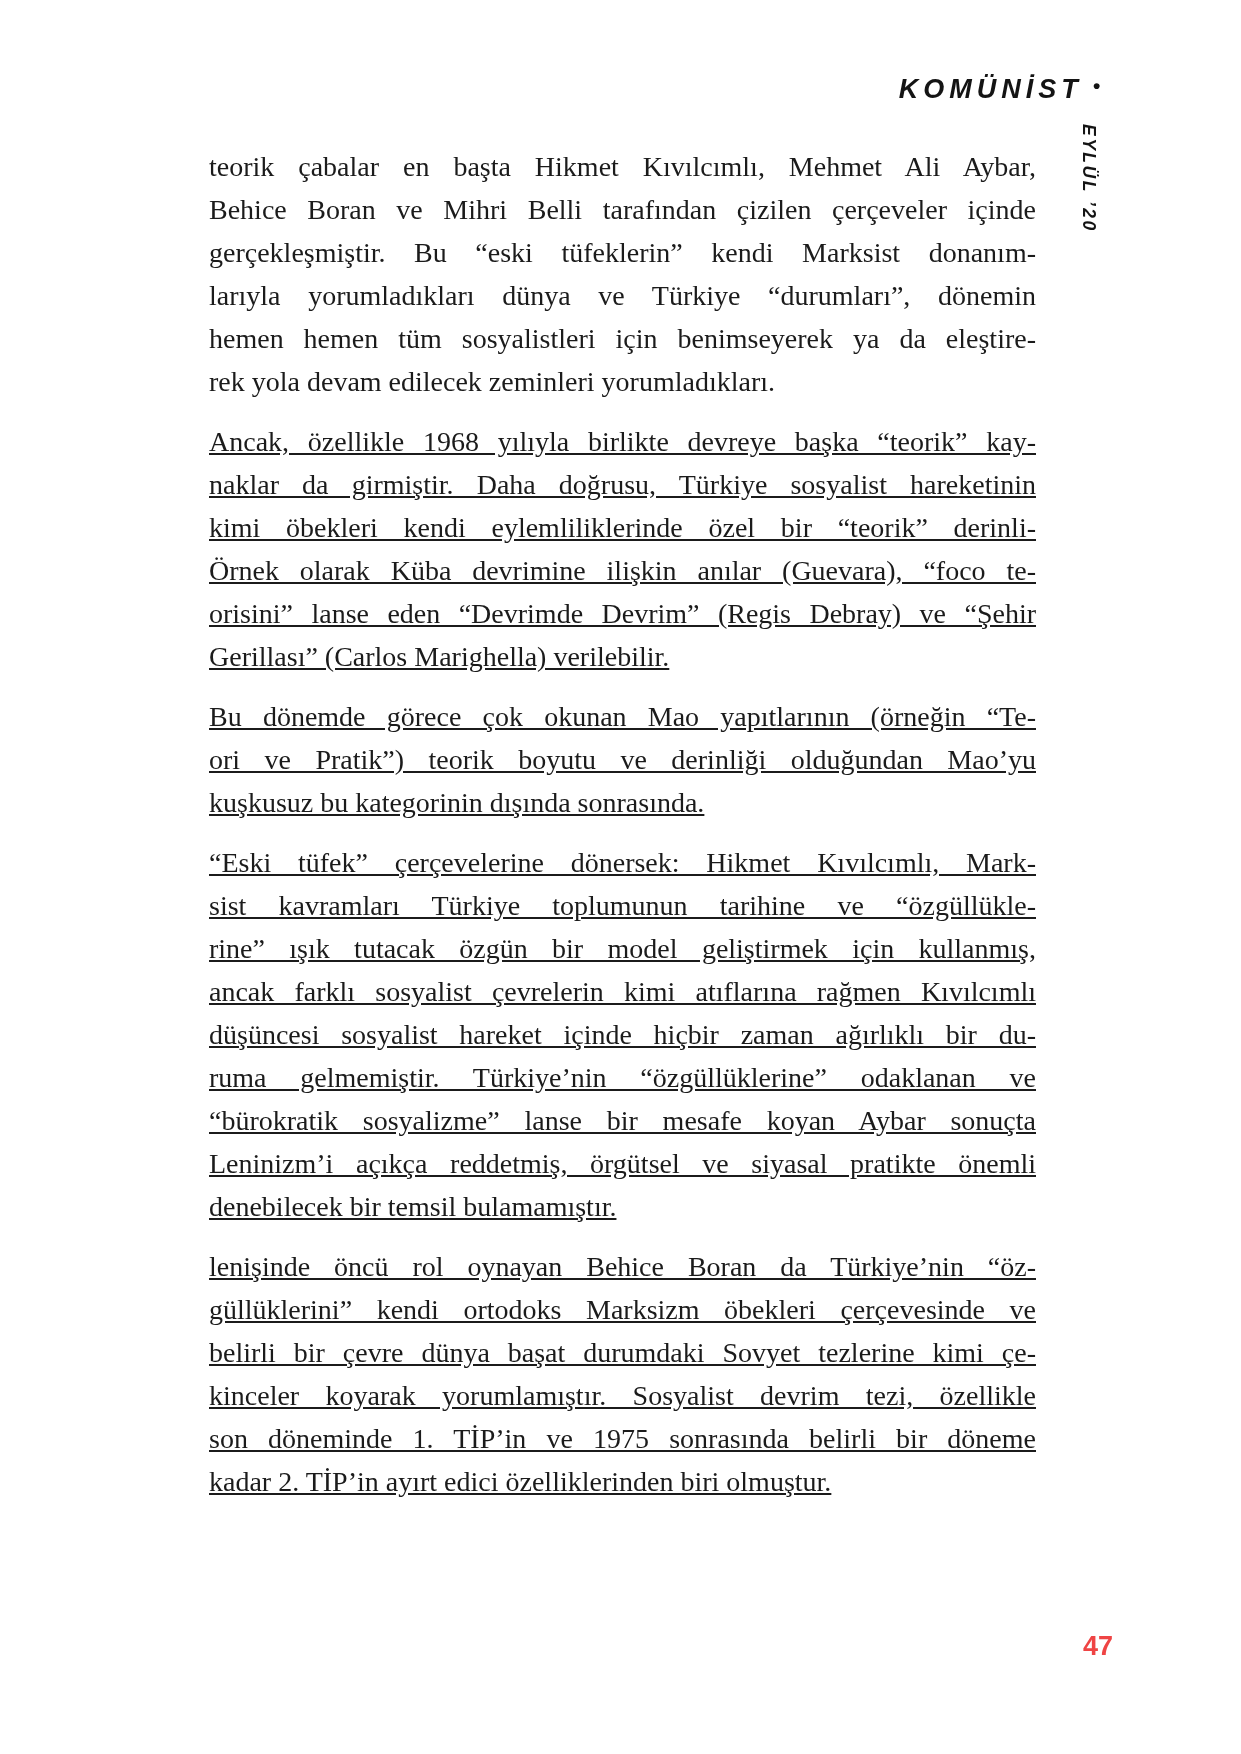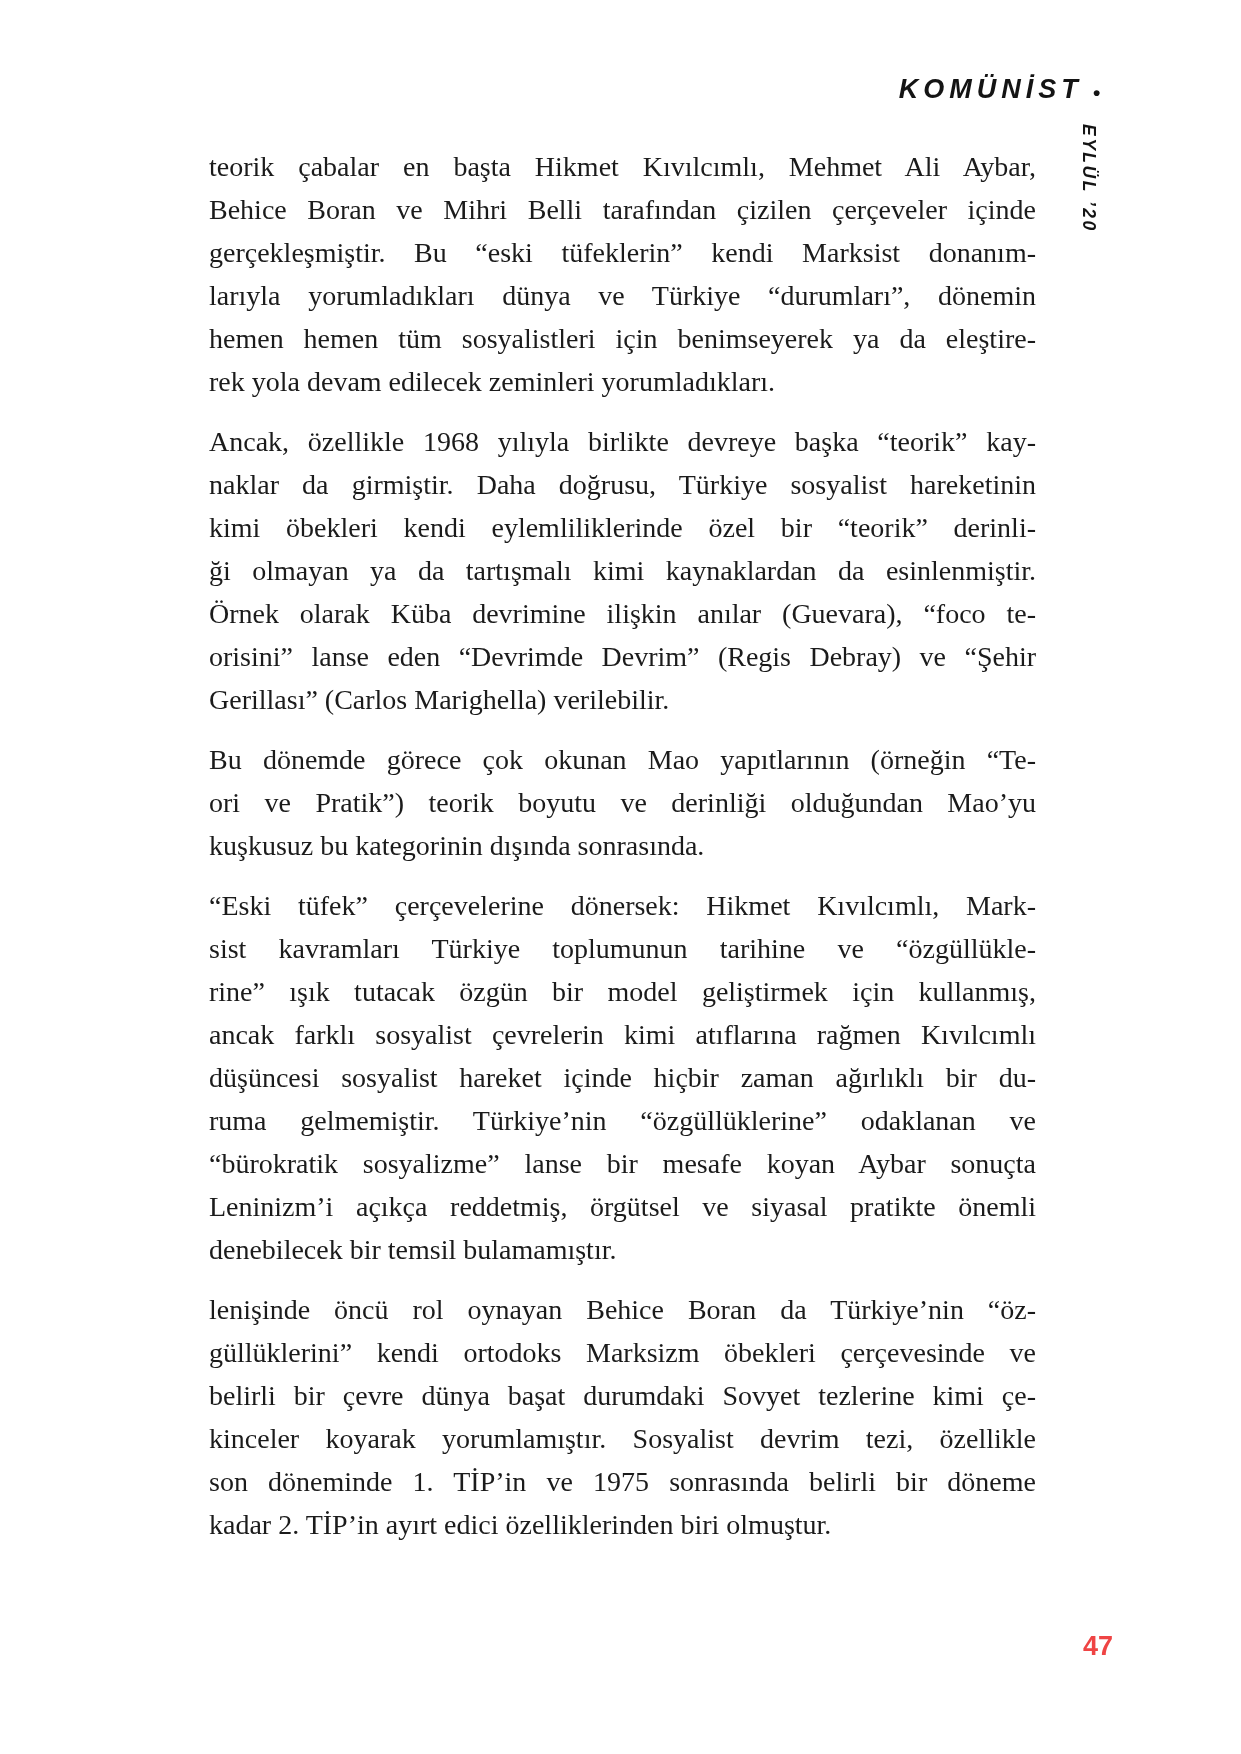--- a/index.html
+++ b/index.html
@@ -12,21 +12,21 @@
     overflow: hidden;
   }
   .page {
     position: absolute; inset: 0;
     background: #ffffff;
   }
   
   .running-head {
     position: absolute;
     top: 74px; right: 141px;
-    display: flex; align-items: flex-end;
+    display: flex; align-items: flex-start;
     font-family: "Liberation Sans", sans-serif;
     font-weight: bold; font-style: italic;
     font-size: 27px; letter-spacing: 5px;
     color: #141414;
     white-space: nowrap;
   }
   .running-head .bullet {
     font-size: 21px; margin-left: 10px; letter-spacing: 0;
   }
   .issue-vertical {
@@ -40,21 +40,21 @@
     white-space: nowrap;
   }
   
   .body-text {
     position: absolute;
     left: 209px; top: 145px; width: 827px;
     font-size: 28px; line-height: 43px;
     color: #1b1b1b;
   }
   .para { margin: 0; }
-  .para + .para { margin-top: 17px; }
+  .para + .para { margin-top: 17px; text-decoration: underline; }
   .line {
     text-align: justify;
     text-align-last: justify;
   }
   .line.last {
     text-align-last: left;
   }
   
   .page-number {
     position: absolute;
@@ -83,21 +83,20 @@
         <div class="line">Behice Boran ve Mihri Belli tarafından çizilen çerçeveler içinde</div>
         <div class="line">gerçekleşmiştir. Bu “eski tüfeklerin” kendi Marksist donanım-</div>
         <div class="line">larıyla yorumladıkları dünya ve Türkiye “durumları”, dönemin</div>
         <div class="line">hemen hemen tüm sosyalistleri için benimseyerek ya da eleştire-</div>
         <div class="line last">rek yola devam edilecek zeminleri yorumladıkları.</div>
       </div>
       <div class="para">
         <div class="line">Ancak, özellikle 1968 yılıyla birlikte devreye başka “teorik” kay-</div>
         <div class="line">naklar da girmiştir. Daha doğrusu, Türkiye sosyalist hareketinin</div>
         <div class="line">kimi öbekleri kendi eylemliliklerinde özel bir “teorik” derinli-</div>
-        <div class="line">ği olmayan ya da tartışmalı kimi kaynaklardan da esinlenmiştir.</div>
         <div class="line">Örnek olarak Küba devrimine ilişkin anılar (Guevara), “foco te-</div>
         <div class="line">orisini” lanse eden “Devrimde Devrim” (Regis Debray) ve “Şehir</div>
         <div class="line last">Gerillası” (Carlos Marighella) verilebilir.</div>
       </div>
       <div class="para">
         <div class="line">Bu dönemde görece çok okunan Mao yapıtlarının (örneğin “Te-</div>
         <div class="line">ori ve Pratik”) teorik boyutu ve derinliği olduğundan Mao’yu</div>
         <div class="line last">kuşkusuz bu kategorinin dışında sonrasında.</div>
       </div>
       <div class="para">

